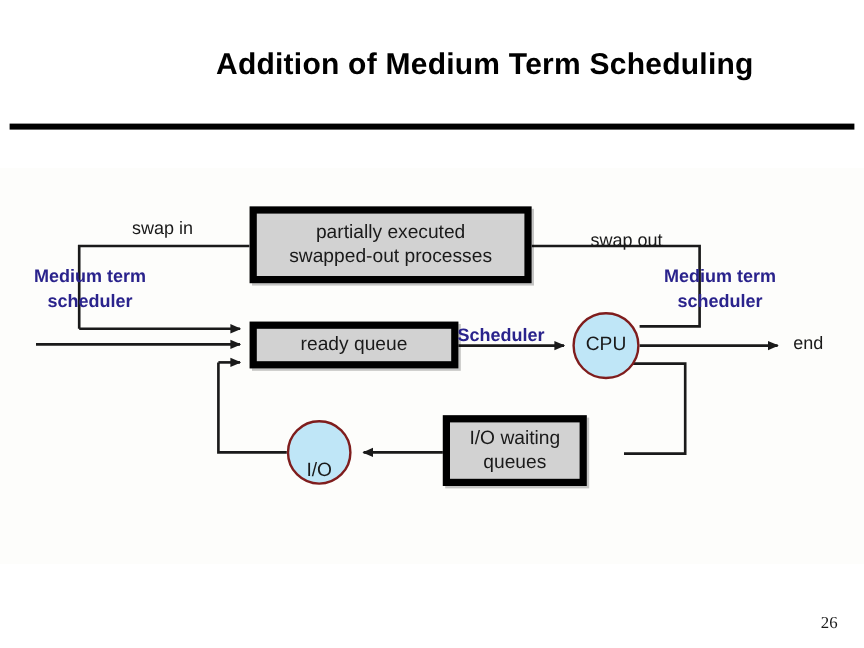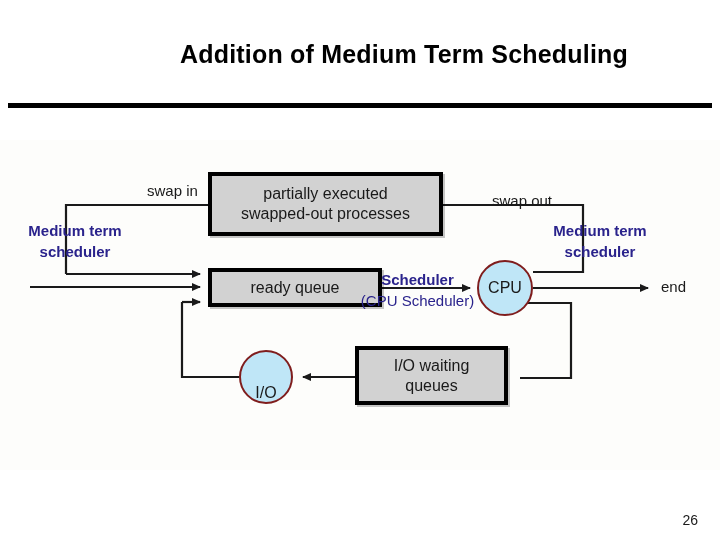--- a/index.html
+++ b/index.html
@@ -45,21 +45,21 @@
     top: 140px;
     width: 720px;
     height: 330px;
     background: #fdfdfb;
   }
 
   
   .proc-box {
     position: absolute;
     background: #d2d2d2;
-    border: 4px solid #000000;
+    border: 6px solid #000000;
     box-sizing: border-box;
     display: flex;
     flex-direction: column;
     align-items: center;
     justify-content: center;
     color: #1a1a1a;
     font-size: 16px;
     line-height: 1.22;
     font-family: "Liberation Sans", sans-serif;
     text-align: center;
@@ -112,21 +112,21 @@
     width: 720px; height: 330px;
   }
 
   
   #page-number {
     position: absolute;
     right: 22px;
     bottom: 12px;
     font-size: 14px;
     color: #1a1a1a;
-    font-family: Liberation Sans, sans-serif;
+    font-family: Liberation Serif, serif;
   }
 </style>
 </head>
 <body>
 
 <div id="slide-title">Addition of Medium Term Scheduling</div>
 
 <div id="title-rule"></div>
 
 <div id="diagram">
@@ -161,49 +161,48 @@
 
   <div class="proc-box" style="left:208px; top:32px; width:235px; height:64px;">
     <span>partially executed</span>
     <span>swapped-out processes</span>
   </div>
 
   <div class="proc-box" style="left:208px; top:128px; width:174px; height:39px;">
     <span>ready queue</span>
   </div>
 
-  <div class="proc-box" style="left:355px; top:206px; width:153px; height:59px;">
+  <div class="proc-box" style="left:369px; top:206px; width:120px; height:59px;">
     <span>I/O waiting</span>
     <span>queues</span>
   </div>
 
   <div class="proc-circle" style="left:477px; top:120px; width:56px; height:56px;">
     <span>CPU</span>
   </div>
 
   <div class="proc-circle" style="left:239px; top:210px; width:54px; height:54px;align-items:flex-end;">
     <span>I/O</span>
   </div>
 
-  <div class="conn-label" style="left:110px; top:42px;margin-left:37px;">swap in</div>
+  <div class="conn-label" style="left:110px; top:42px;">swap in</div>
 
   <div class="conn-label" style="left:492px; top:42px;margin-top:10px;">swap out</div>
 
   <div class="conn-label" style="left:661px; top:138px;">end</div>
 
   <div class="annot" style="left:0px; top:80px; width:150px;">
     <span>Medium term</span>
     <span>scheduler</span>
   </div>
 
   <div class="annot" style="left:525px; top:80px; width:150px;">
     <span>Medium term</span>
     <span>scheduler</span>
   </div>
 
   <div class="annot" style="left:345px; top:129px; width:145px; text-align:center;">
     <span>Scheduler</span>
-    <span class="thin">(CPU Scheduler)</span>
   </div>
 
 </div>
 
 <div id="page-number">26</div>
 
 </body></html>

